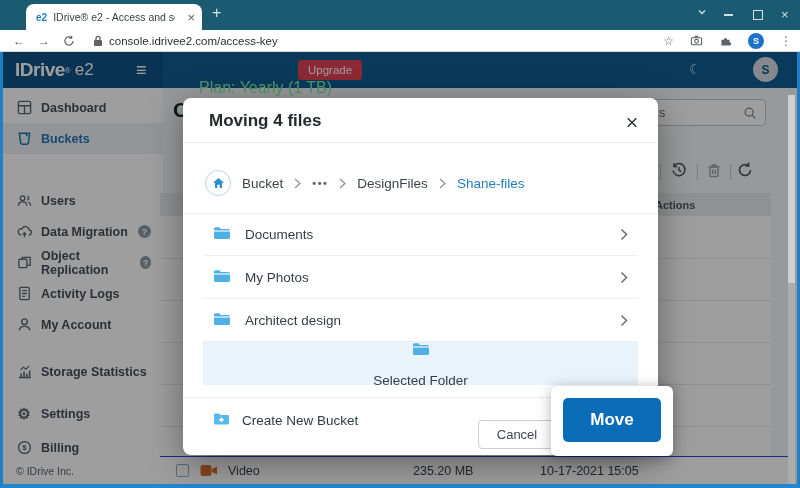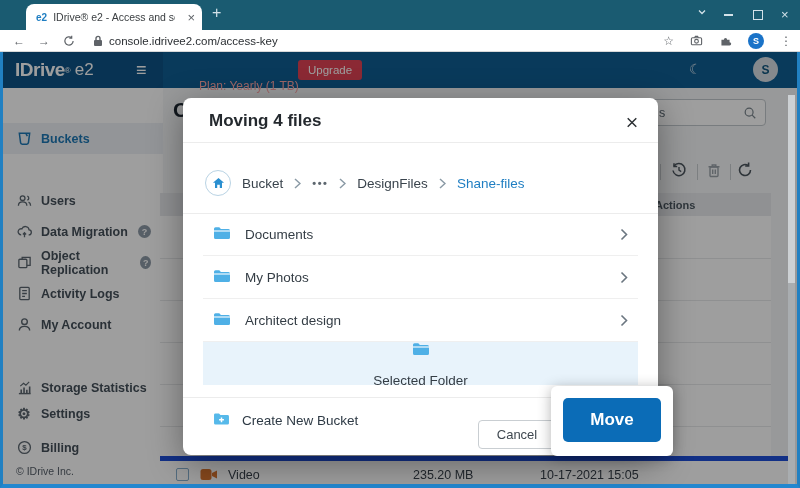--- a/index.html
+++ b/index.html
@@ -28,21 +28,21 @@
   .app{position:absolute;left:0;top:52px;width:800px;height:436px;box-sizing:border-box;
        border-left:3px solid #2180c2;border-right:3px solid #2180c2;border-bottom:4px solid #2387cf;
        background:#f6f7f9;}
   .appheader{position:absolute;left:0;top:0;width:794px;height:36px;background:#0f5e94;}
   .logo{position:absolute;left:0;top:0;width:160px;height:36px;background:#0d5386;color:#ffffff;
         display:flex;align-items:center;padding-left:12px;box-sizing:border-box;}
   .logo-main{font-size:19px;font-weight:bold;letter-spacing:-.5px;}
   .logo-reg{font-size:8px;vertical-align:super;}
   .logo-e2{font-size:17px;font-weight:300;margin-left:4px;}
   .hamburger{position:absolute;left:133px;top:8px;font-size:18px;color:#fff;}
-  .plan{position:absolute;left:196px;top:27px;font-size:12px;color:#fca5a5;}
+  .plan{position:absolute;left:196px;top:27px;font-size:16px;color:#86efac;}
   .upgrade{position:absolute;left:295px;top:8px;height:20px;padding:0 10px;background:#e04354;
            color:#fff;font-size:11.5px;border:none;border-radius:3px;display:flex;align-items:center;
            font-family:inherit;}
   .moon{position:absolute;left:686px;top:9px;font-size:14px;color:#cfdde8;}
   .avatar-app{position:absolute;left:750px;top:5px;width:25px;height:25px;border-radius:50%;
               background:#d7dee4;color:#11567f;font-weight:bold;font-size:12px;display:flex;
               align-items:center;justify-content:center;}
   
   .sidebar{position:absolute;left:0;top:36px;width:160px;height:396px;background:#fff;}
   .si{position:absolute;left:0;width:160px;height:31px;display:flex;align-items:center;
@@ -62,21 +62,21 @@
   .search .mag{margin-left:auto;margin-right:8px;display:flex;}
   .toolbar-sep{position:absolute;top:112px;width:1px;height:16px;background:#c8cdd1;}
   .tool-ico{position:absolute;top:108px;width:20px;height:20px;color:#4c565e;display:flex;
             align-items:center;justify-content:center;}
   .tool-ico.disabled{color:#9aa2a9;}
   .actions-band{position:absolute;left:157px;top:141px;width:611px;height:23px;background:#e8ebee;}
   .actions-label{position:absolute;left:495px;top:6px;font-size:11px;font-weight:bold;color:#4d5861;}
   .table-bg{position:absolute;left:157px;top:164px;width:611px;height:240px;background:#fff;}
   .rline{position:absolute;left:157px;width:611px;height:1px;background:#e7e9eb;}
   .video-row{position:absolute;left:157px;top:404px;width:630px;height:28px;background:#fff;
-             border-top:5px solid #1d4ed8;box-sizing:border-box;}
+             border-top:1px solid #1d4ed8;box-sizing:border-box;}
   .checkbox{position:absolute;left:16px;top:7px;width:13px;height:13px;border:1.5px solid #86aecd;
             border-radius:2px;background:#fdfdfd;box-sizing:border-box;}
   .vr-name{position:absolute;left:68px;top:7px;font-size:12.5px;color:#39424c;}
   .vr-size{position:absolute;left:253px;top:7px;font-size:12.5px;color:#39424c;}
   .vr-date{position:absolute;left:380px;top:7px;font-size:12.5px;color:#39424c;}
   .overlay{position:absolute;left:0;top:0;width:794px;height:432px;background:rgba(0,0,0,0.38);}
   .scroll-track{position:absolute;left:785px;top:43px;width:7px;height:389px;background:#a9adb0;}
   .scroll-thumb{position:absolute;left:785px;top:43px;width:7px;height:188px;background:#cdd1d4;}
   
   .modal{position:absolute;left:183px;top:98px;width:475px;height:357px;background:#fff;
@@ -172,20 +172,29 @@
           <span class="logo-e2">e2</span>
       </div>
       <span class="hamburger">≡</span>
       <span class="plan">Plan: Yearly (1 TB)</span>
       <button class="upgrade">Upgrade</button>
       <span class="moon">☾</span>
       <span class="avatar-app">S</span>
     </div>
 
     <div class="sidebar">
+      <div class="si" style="top:4px;">
+        <span class="icn">
+            <svg width="15" height="15" viewBox="0 0 16 16">
+              <rect x="1.5" y="1.5" width="13" height="13" rx="1.5" fill="none" stroke="currentColor" stroke-width="1.5"></rect>
+              <path d="M1.5 6.2 H14.5 M8 6.2 V14.5" fill="none" stroke="currentColor" stroke-width="1.5"></path>
+            </svg>
+          </span>
+        <span>Dashboard</span>
+      </div>
       <div class="si active" style="top:35px;">
         <span class="icn">
             <svg width="15" height="15" viewBox="0 0 16 16">
               <path d="M2.5 2.5 H13.5 L12.2 12.5 Q12 14 10.5 14 H5.5 Q4 14 3.8 12.5 Z" fill="none" stroke="currentColor" stroke-width="1.6"></path>
               <path d="M9.5 2.5 L11 5.5" fill="none" stroke="currentColor" stroke-width="1.6"></path>
             </svg>
           </span>
         <span>Buckets</span>
       </div>
       <div class="si" style="top:97px;">
@@ -229,21 +238,21 @@
       </div>
       <div class="si" style="top:221px;">
         <span class="icn">
             <svg width="15" height="15" viewBox="0 0 16 16">
               <circle cx="8" cy="5" r="3" fill="none" stroke="currentColor" stroke-width="1.5"></circle>
               <path d="M2.5 14.5 Q2.5 10 8 10 Q13.5 10 13.5 14.5" fill="none" stroke="currentColor" stroke-width="1.5"></path>
             </svg>
           </span>
         <span>My Account</span>
       </div>
-      <div class="si" style="top:284px;">
+      <div class="si" style="top:268px;">
         <span class="icn">
             <svg width="15" height="15" viewBox="0 0 16 16">
               <path d="M2 14.5 H14.5" stroke="currentColor" stroke-width="1.5"></path>
               <path d="M4.5 14.5 V10 M7.5 14.5 V8 M10.5 14.5 V10.5 M13.5 14.5 V7" stroke="currentColor" stroke-width="1.7"></path>
               <path d="M3.5 6.5 L7 3.5 L9.5 5.5 L13 2" fill="none" stroke="currentColor" stroke-width="1.2"></path>
             </svg>
           </span>
         <span>Storage Statistics</span>
       </div>
       <div class="si" style="top:310px;">

